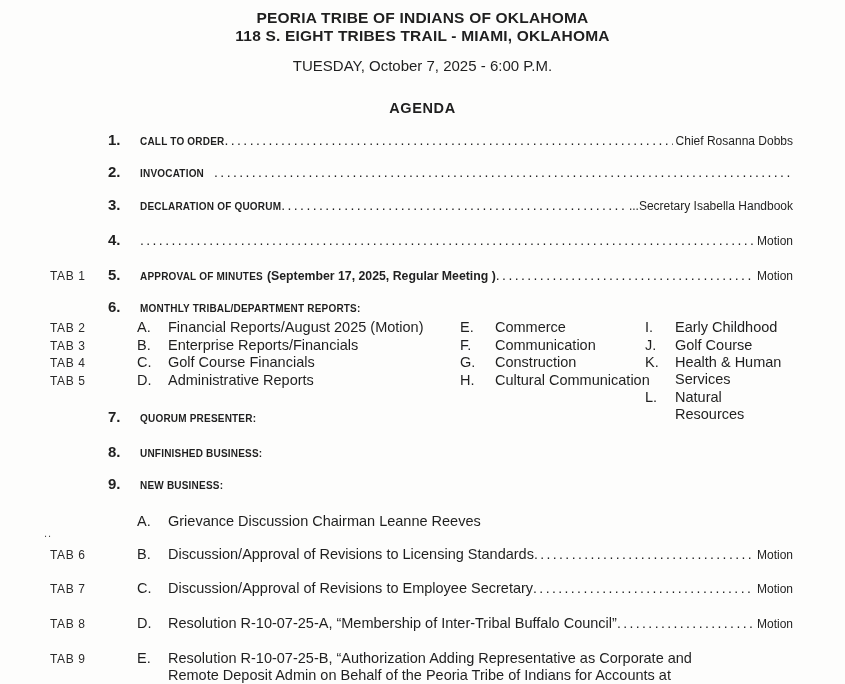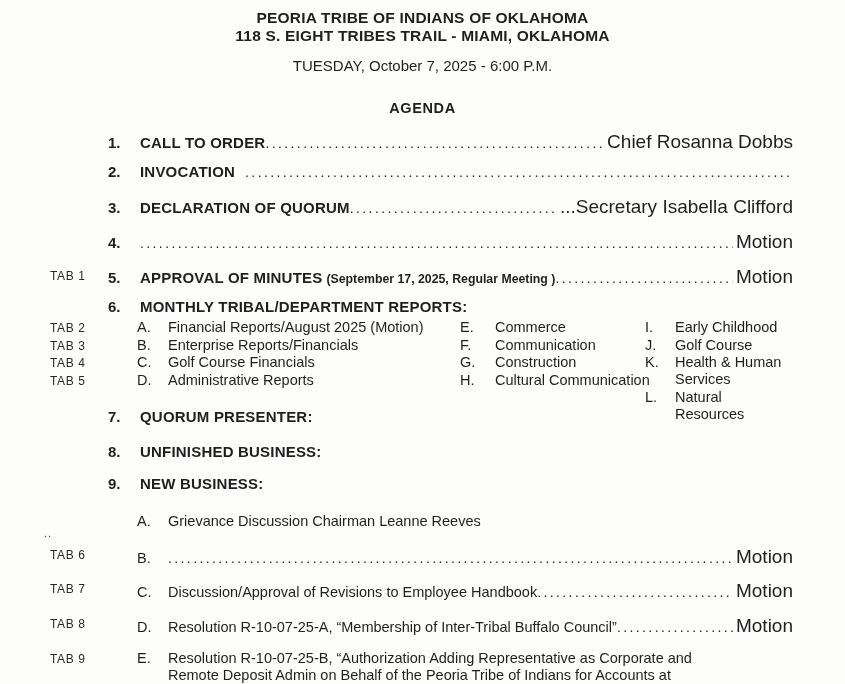--- a/index.html
+++ b/index.html
@@ -9,25 +9,25 @@
     font-family:Liberation Sans, sans-serif;
   }
   
   .hdr{position:absolute;left:0;width:100%;text-align:center;white-space:nowrap;}
   .org{font-weight:bold;font-size:15.5px;letter-spacing:.2px;}
   .meet{font-size:15px;}
   .agenda{font-weight:bold;font-size:14.5px;letter-spacing:.6px;}
   
   .row{position:absolute;left:108px;width:685px;display:flex;align-items:baseline;white-space:nowrap;}
   .num{flex:none;width:32px;font-weight:bold;font-size:15px;}
-  .ttl{font-weight:bold;font-size:15px;letter-spacing:.2px;}
+  .ttl{font-weight:bold;font-size:10px;letter-spacing:.2px;}
   .note{font-weight:bold;font-size:12.3px;margin-left:4px;}
   .leader{flex:1 1 0;overflow:hidden;font-size:14px;color:#1f1f1f;min-width:0;}
   .leader::after{content:"......................................................................................................................................................................";letter-spacing:2.4px;}
-  .right{flex:none;font-size:19px;padding-left:3px;text-align:center;}
+  .right{flex:none;font-size:12px;padding-left:3px;text-align:center;}
   
   .rep-col{position:absolute;top:319px;font-size:14.5px;}
   .rep-row{display:flex;align-items:baseline;min-height:17.5px;line-height:17.4px;}
   .rep-letter{flex:none;}
   .c1{left:137px;} .c1 .rep-letter{width:31px;}
   .c2{left:460px;} .c2 .rep-letter{width:35px;}
   .c3{left:645px;} .c3 .rep-letter{width:30px;}
   .c3 .rep-text{width:120px;white-space:normal;}
   
   .nb-row{position:absolute;left:137px;width:656px;display:flex;align-items:baseline;white-space:nowrap;font-size:14.5px;}
@@ -68,21 +68,21 @@
   <div class="row" style="top:163px">
     <span class="num">2.</span>
     <span class="ttl" style="margin-right:10px">INVOCATION</span>
     <span class="leader"></span>
   </div>
 
   <div class="row" style="top:196px">
     <span class="num">3.</span>
     <span class="ttl">DECLARATION OF QUORUM</span>
     <span class="leader"></span>
-    <span class="right">...Secretary Isabella Clifford</span>
+    <span class="right">...Secretary Isabella Handbook</span>
   </div>
 
   <div class="row" style="top:231px">
     <span class="num">4.</span>
     <span class="leader"></span>
     <span class="right">Motion</span>
   </div>
 
   <div class="row" style="top:266px">
     <span class="num">5.</span>
@@ -169,27 +169,28 @@
     <span class="ttl">NEW BUSINESS:</span>
   </div>
 
   <div class="nb-row" style="top:513px">
     <span class="nb-letter">A.</span>
     <span>Grievance Discussion Chairman Leanne Reeves</span>
   </div>
 
   <div class="nb-row" style="top:546px">
     <span class="nb-letter">B.</span>
+    <span>Discussion/Approval of Revisions to Licensing Standards</span>
     <span class="leader"></span>
     <span class="right">Motion</span>
   </div>
 
   <div class="nb-row" style="top:580px">
     <span class="nb-letter">C.</span>
-    <span>Discussion/Approval of Revisions to Employee Handbook</span>
+    <span>Discussion/Approval of Revisions to Employee Secretary</span>
     <span class="leader"></span>
     <span class="right">Motion</span>
   </div>
 
   <div class="nb-row" style="top:615px">
     <span class="nb-letter">D.</span>
     <span>Resolution R-10-07-25-A, “Membership of Inter-Tribal Buffalo Council”</span>
     <span class="leader"></span>
     <span class="right">Motion</span>
   </div>

